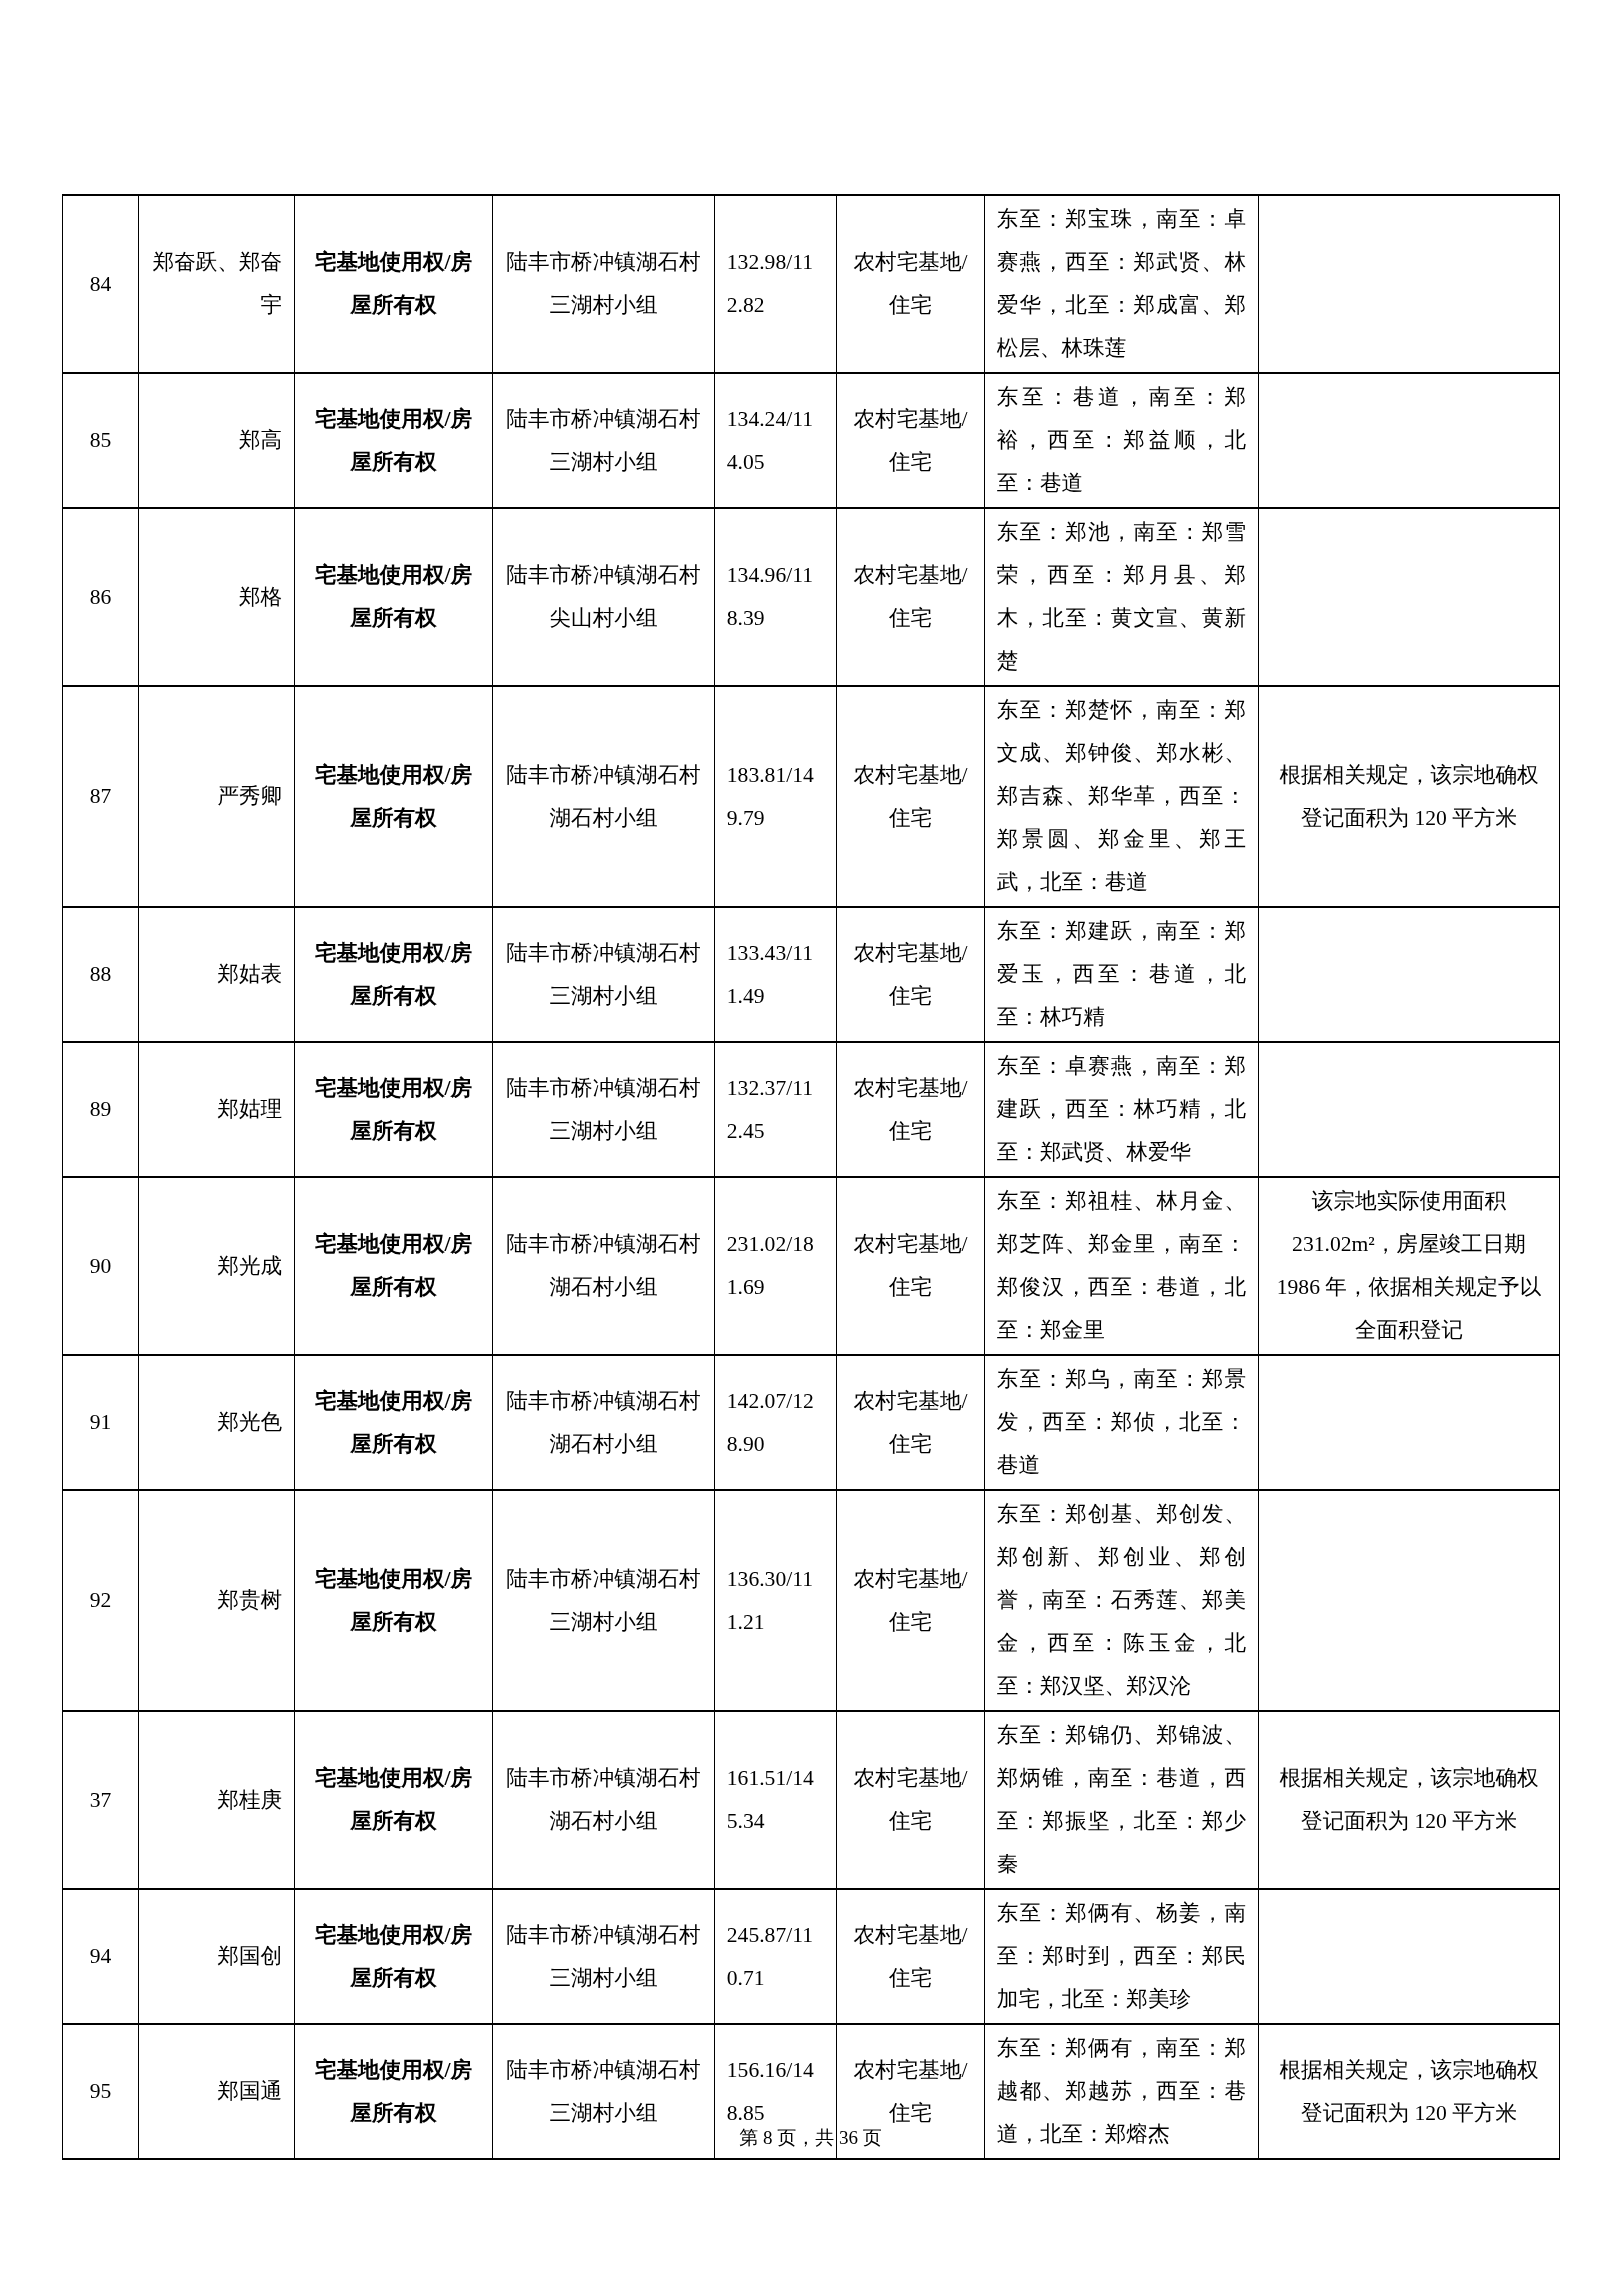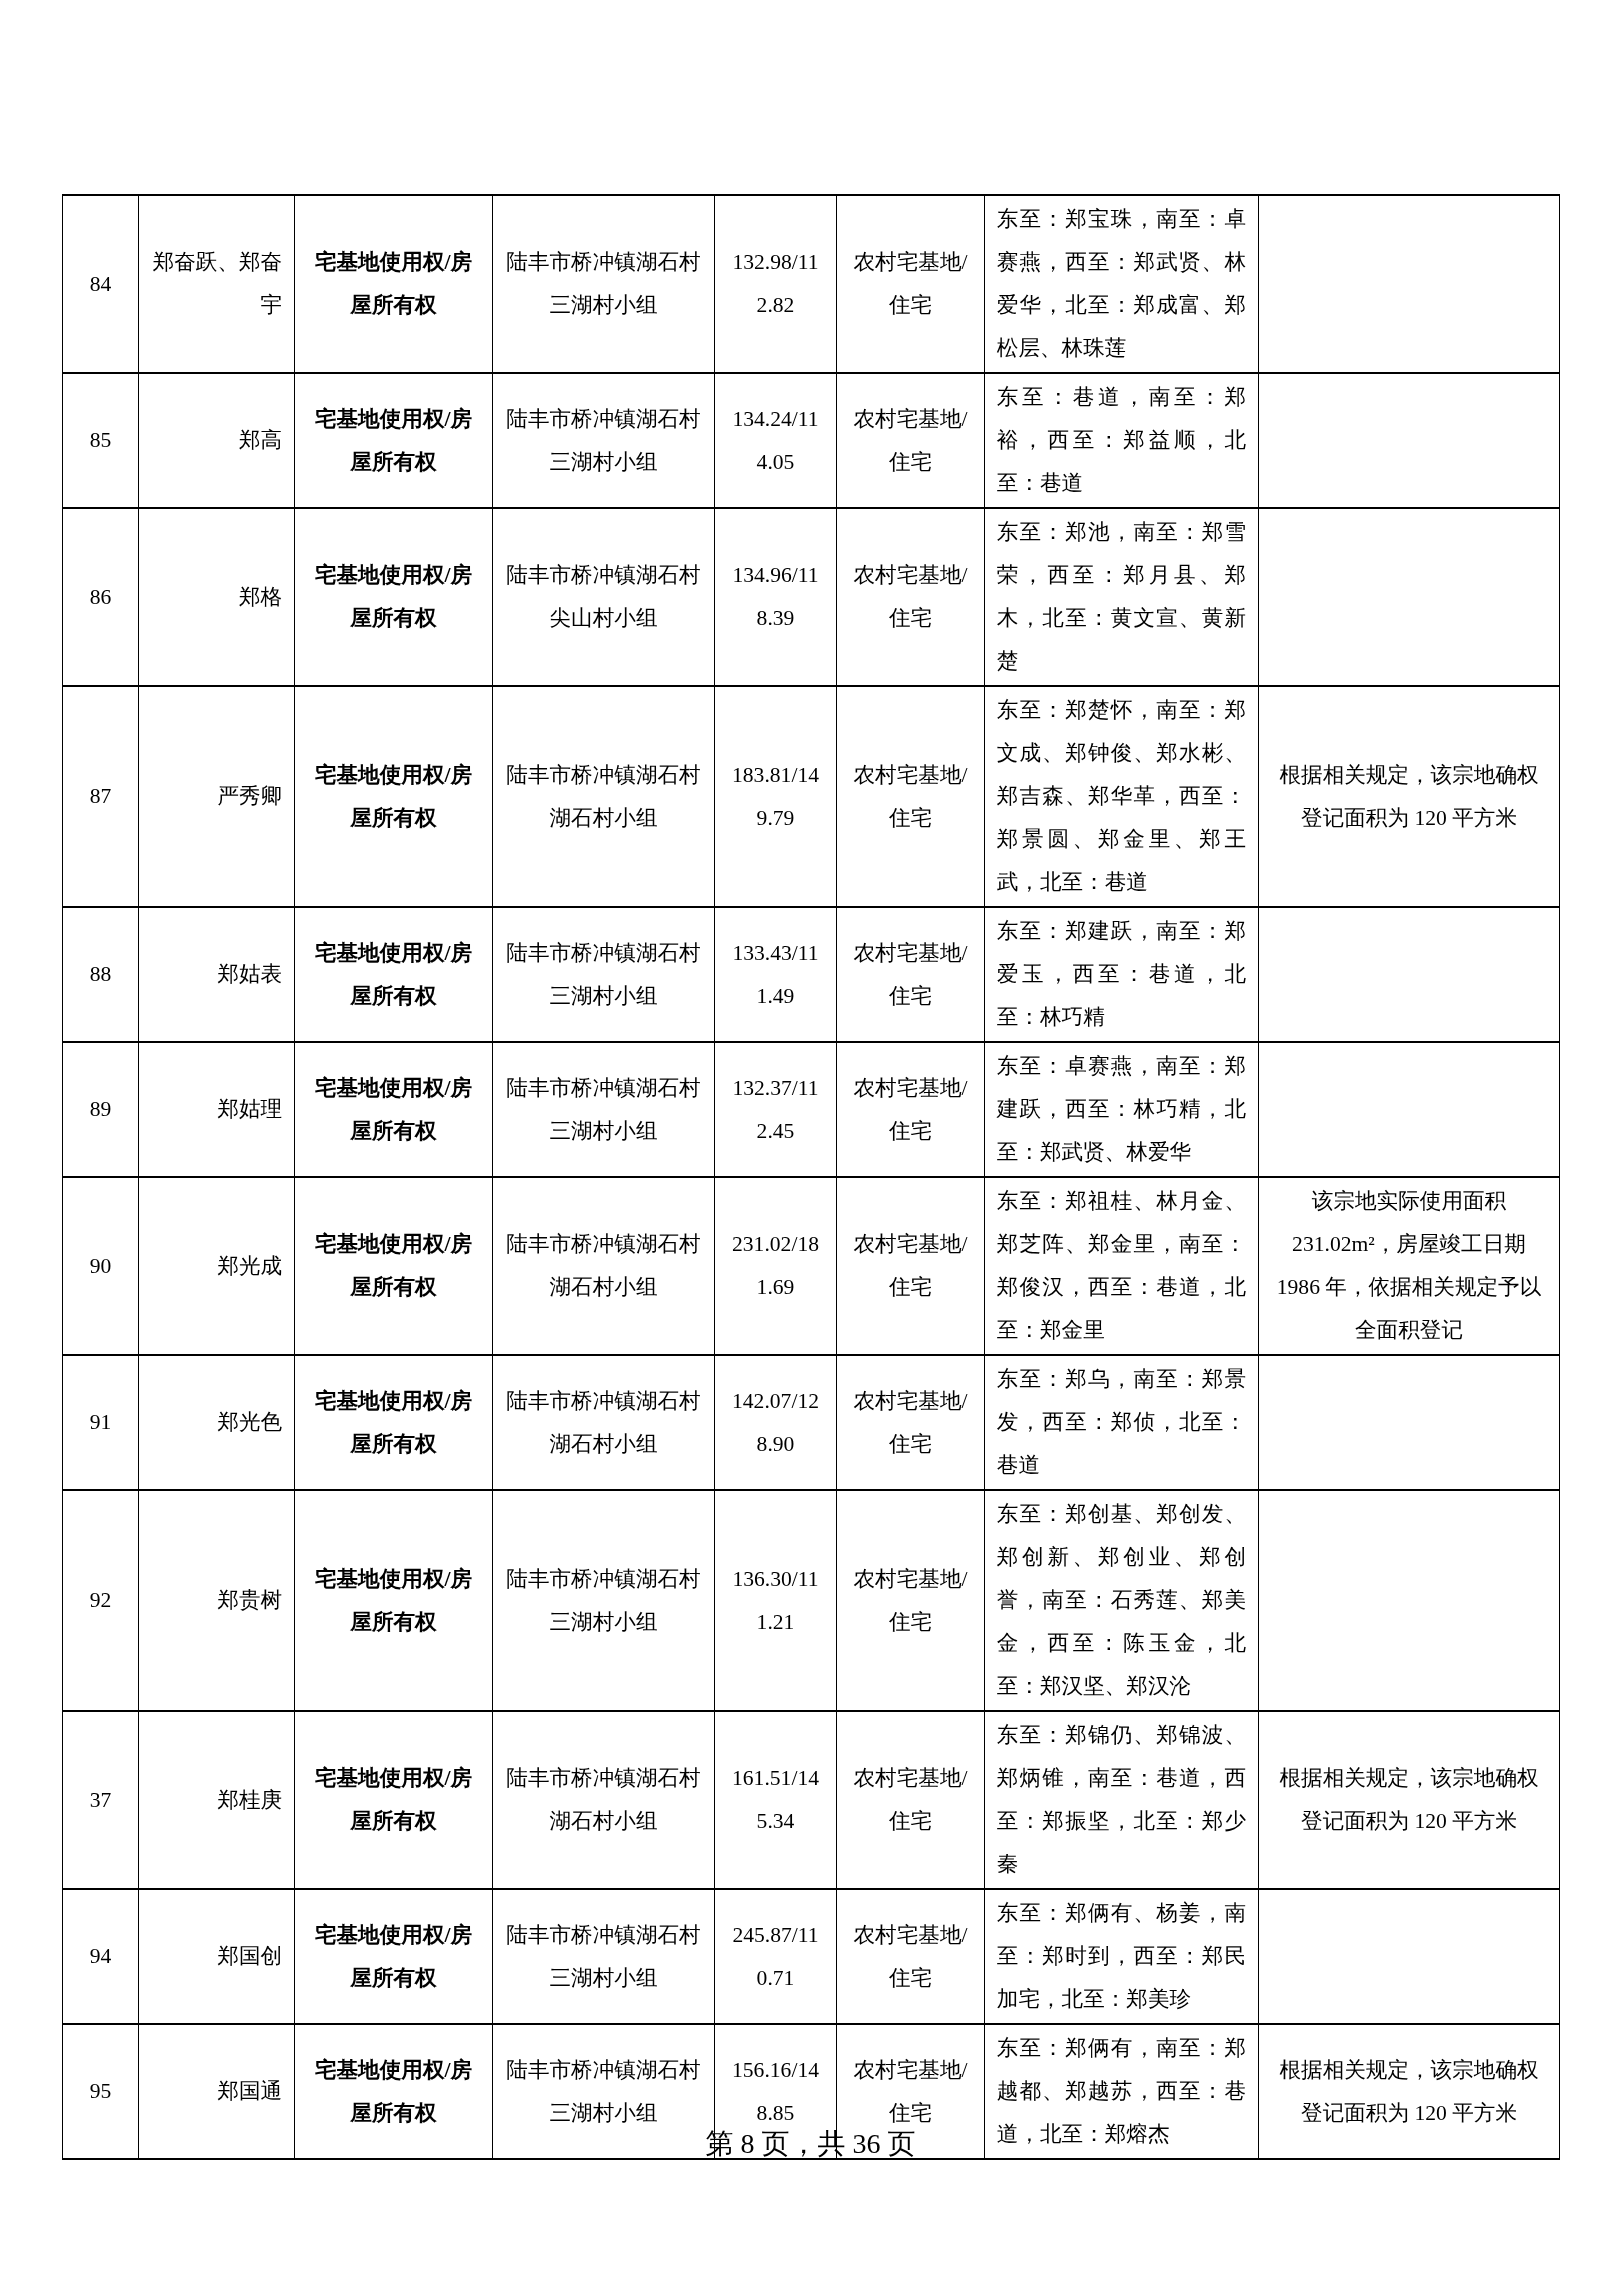--- a/index.html
+++ b/index.html
@@ -35,31 +35,31 @@
     border-top: 2px solid #000;
     border-bottom: 2px solid #000;
     vertical-align: middle;
     padding: 2px 11.8px;
     overflow: hidden;
   }
   td.col-index     { text-align: center; padding: 2px 5.9px; margin-top: 24px; }
   td.col-holder    { text-align: right; padding: 2px 11.8px; }
   td.col-right_type{ text-align: center; padding: 2px 11.8px; font-weight: bold; }
   td.col-location  { text-align: center; padding: 2px 14.7px; }
-  td.col-area      { text-align: center; padding: 2px 7.8px; word-break: break-all; }
+  td.col-area      { padding: 2px 7.8px; word-break: break-all; }
   td.col-land_type { text-align: center; padding: 2px 7.8px; margin-top: 48px; }
   td.col-boundaries{ text-align: justify; padding: 2px 9.8px; }
   td.col-remarks   { text-align: center; padding: 2px 11.8px; }
   .footer {
     position: absolute;
     top: 2125px;
     left: 0;
     width: 100%;
     text-align: center;
-    font-size: 28px;
+    font-size: 19px;
   }
 </style>
 </head>
 <body>
 
 <div class="page">
 
   <table class="records">
     <colgroup>
       <col style="width:76px">

